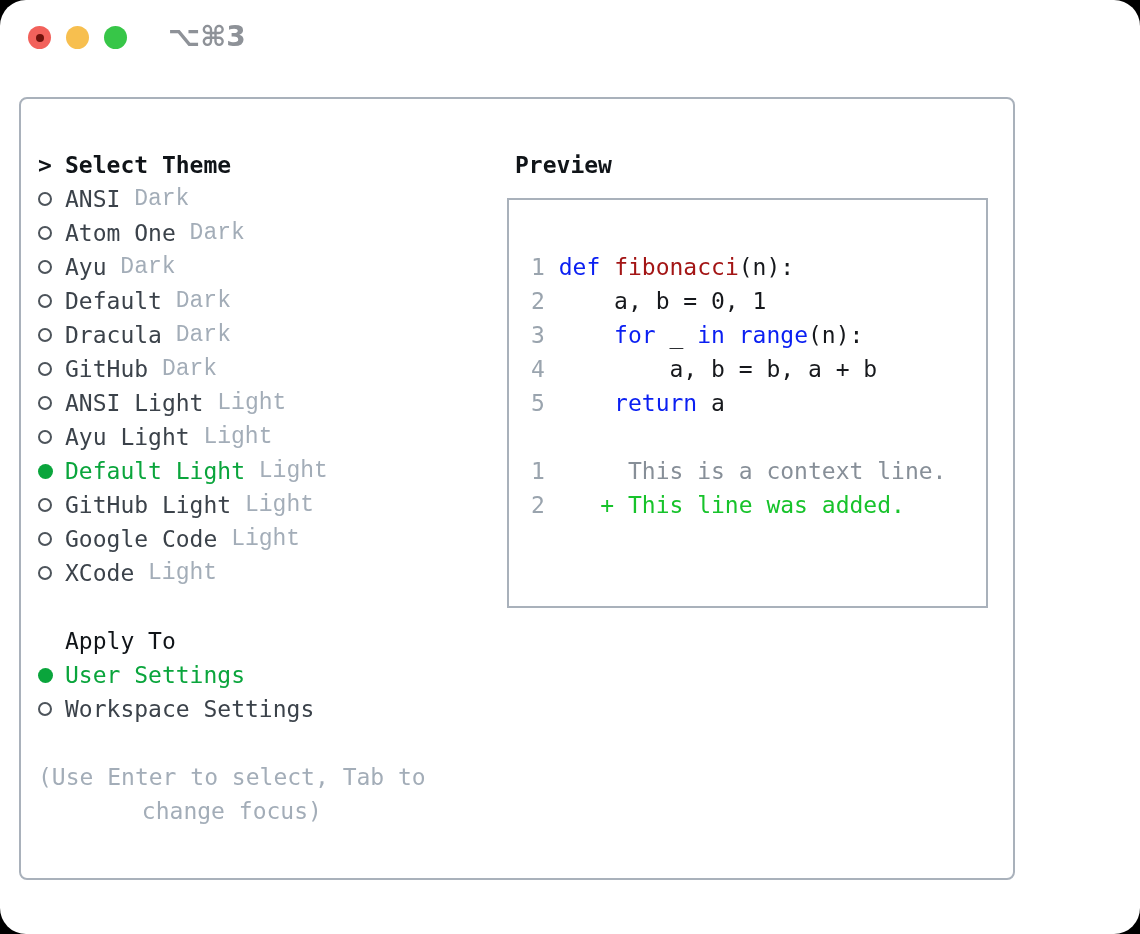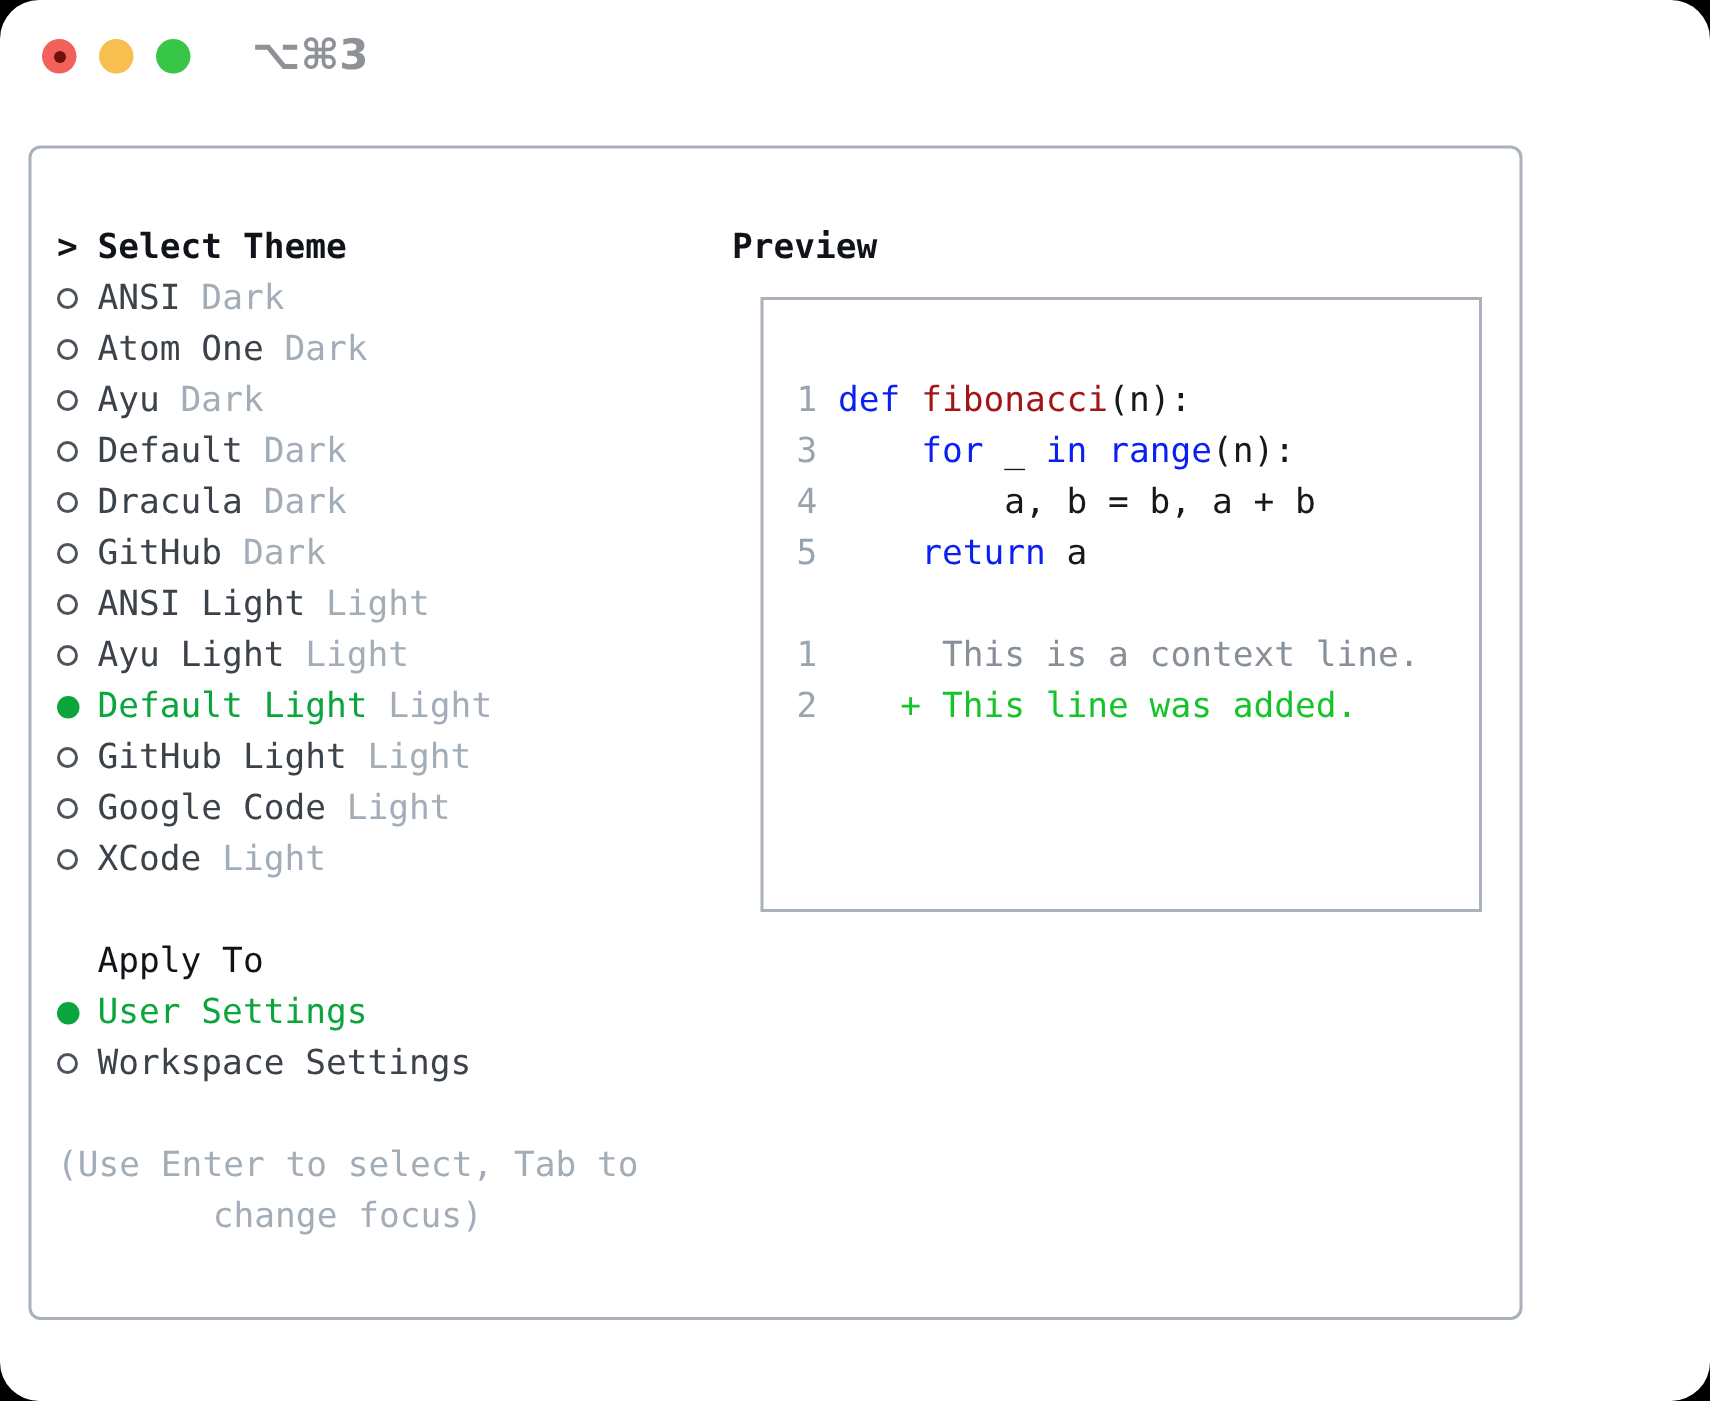--- a/index.html
+++ b/index.html
@@ -30,26 +30,26 @@
   
   .leftcol{position:absolute;left:17px;top:49px;}
   .row{display:flex;align-items:center;height:34px;font-size:23px;color:#3b424a;}
   .marker{width:27px;flex:0 0 27px;display:flex;align-items:center;}
   .caret{color:#101418;font-weight:bold;font-size:23px;}
   .ring{width:10px;height:10px;border:2px solid #4d545b;border-radius:50%;}
   .dot{width:15px;height:15px;border-radius:50%;background:var(--accent_green,#0aa53c);}
   .row-header{font-weight:bold;color:#101418;}
   .row-subheader{color:#101418;}
   .name{white-space:pre;}
-  .variant{color:#a3adb8;white-space:pre;}
+  .variant{color:#a3adb8;white-space:pre;font-family:Liberation Mono, monospace;}
   .sel .name{color:var(--accent_green,#0aa53c);}
   .hintline{height:34px;line-height:34px;font-size:23px;color:#a3adb8;white-space:pre;text-align:center;}
   
   .preview-label{
-    position:absolute;left:467px;top:49px;height:34px;display:flex;align-items:center;
+    position:absolute;left:494px;top:49px;height:34px;display:flex;align-items:center;
     font-weight:bold;font-size:23px;color:#101418;
   }
   .preview-box{
     position:absolute;left:486px;top:99px;width:477px;height:406px;
     border:2px solid var(--panel_border,#a9b1bb);background:#fff;
   }
   .code{position:absolute;left:22px;top:50px;font-size:23px;line-height:34px;}
   .pline{white-space:pre;height:34px;color:#16181c;}
   .lnum{color:#9aa4ae;}
   .tok-plain{color:#16181c;}
@@ -182,20 +182,21 @@
         </div>
         <div class="row"></div>
         <div class="hintline">(Use Enter to select, Tab to</div>
         <div class="hintline">change focus)</div>
       </div>
 
     <div class="preview-label">Preview</div>
     <div class="preview-box">
       <div class="code">
           <div class="pline"><span class="lnum">1</span><span class="tok-plain"> </span><span class="tok-kw">def</span><span class="tok-plain"> </span><span class="tok-fn">fibonacci</span><span class="tok-plain">(n):</span></div>
+          <div class="pline"><span class="lnum">2</span><span class="tok-plain">     a, b = 0, 1</span></div>
           <div class="pline"><span class="lnum">3</span><span class="tok-plain">     </span><span class="tok-kw">for</span><span class="tok-plain"> _ </span><span class="tok-kw">in</span><span class="tok-plain"> </span><span class="tok-kw">range</span><span class="tok-plain">(n):</span></div>
           <div class="pline"><span class="lnum">4</span><span class="tok-plain">         a, b = b, a + b</span></div>
           <div class="pline"><span class="lnum">5</span><span class="tok-plain">     </span><span class="tok-kw">return</span><span class="tok-plain"> a</span></div>
           <div class="pline"><span class="lnum"></span></div>
           <div class="pline"><span class="lnum">1</span><span class="tok-ctx">      This is a context line.</span></div>
           <div class="pline"><span class="lnum">2</span><span class="tok-add">    + This line was added.</span></div>
         </div>
     </div>
   </div>
 

